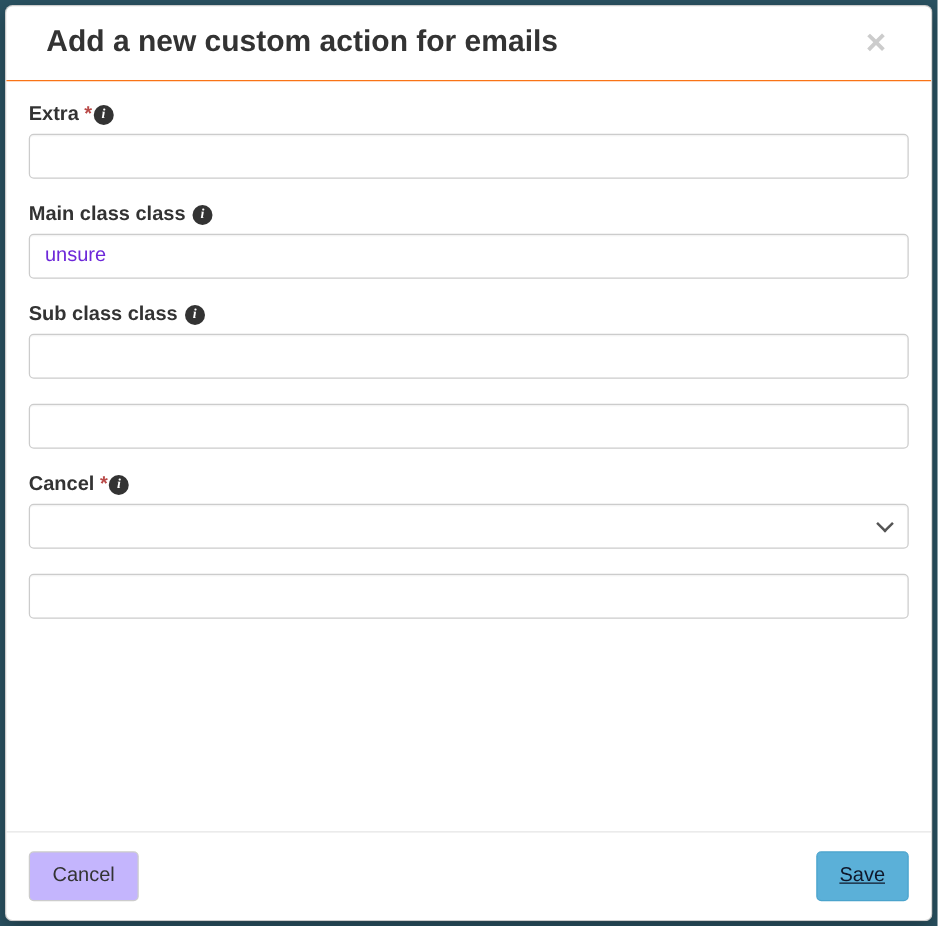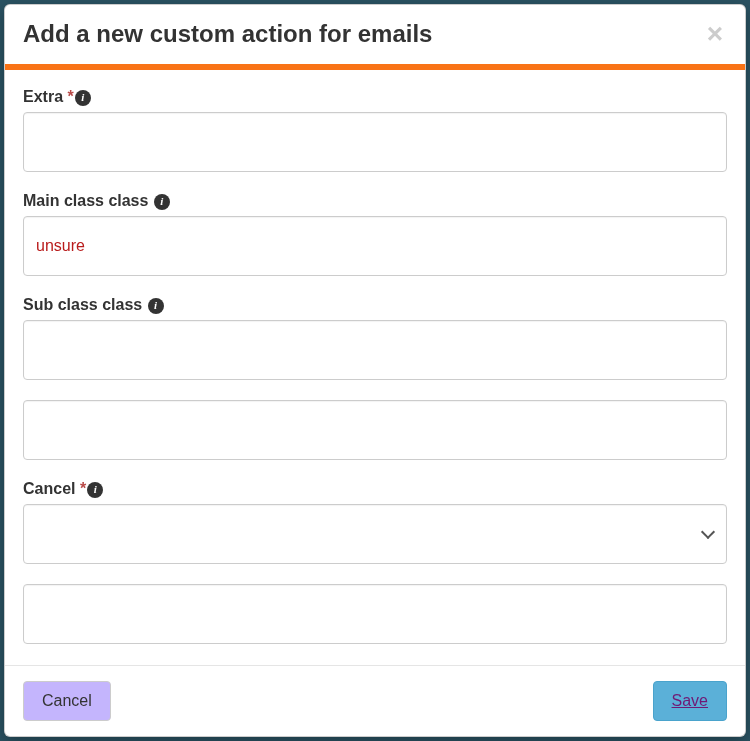--- a/index.html
+++ b/index.html
@@ -15,22 +15,22 @@
       border-radius: 6px;
       box-shadow: 0 5px 15px rgba(0,0,0,0.3);
       width: 100%;
       height: 100%;
       display: flex;
       flex-direction: column;
       overflow: hidden;
       border: 1px solid rgba(0,0,0,0.2);
     }
     .modal-header {
-      padding: 15px 18px;
-      border-bottom: 6px solid #f97316;
+      padding: 15px 32px;
+      border-bottom: 1px solid #f97316;
       display: flex;
       align-items: center;
     }
     .modal-title {
       font-size: 24px;
       font-weight: 700;
       color: #333;
       flex: 1;
       line-height: 1.2;
     }
@@ -77,25 +77,25 @@
       font-style: italic;
       font-weight: bold;
       line-height: 1;
       vertical-align: middle;
       margin-left: 1px;
       cursor: help;
     }
     .form-control {
       display: block;
       width: 100%;
-      height: 60px;
+      height: 36px;
       padding: 8px 12px;
       font-size: 16px;
       line-height: 1.4;
-      color: #b91c1c;
+      color: #6d28d9;
       background: #fff;
       border: 1px solid #ccc;
       border-radius: 4px;
       box-shadow: inset 0 1px 1px rgba(0,0,0,0.05);
     }
     select.form-control {
       appearance: none;
       -webkit-appearance: none;
       -moz-appearance: none;
       background-image: none;
@@ -131,21 +131,21 @@
       cursor: pointer;
       border: 1px solid transparent;
       line-height: 1.4;
     }
     .btn-default {
       color: #333;
       background: #c4b5fd;
       border-color: #ccc;
     }
     .btn-primary {
-      color: #701a75;
+      color: #0f172a;
       background: #5bb0d8;
       border-color: #4aa3cc;
       text-decoration: underline;
     }
   </style>
 </head>
 <body>
 
 <div class="modal">
   <div class="modal-header">

